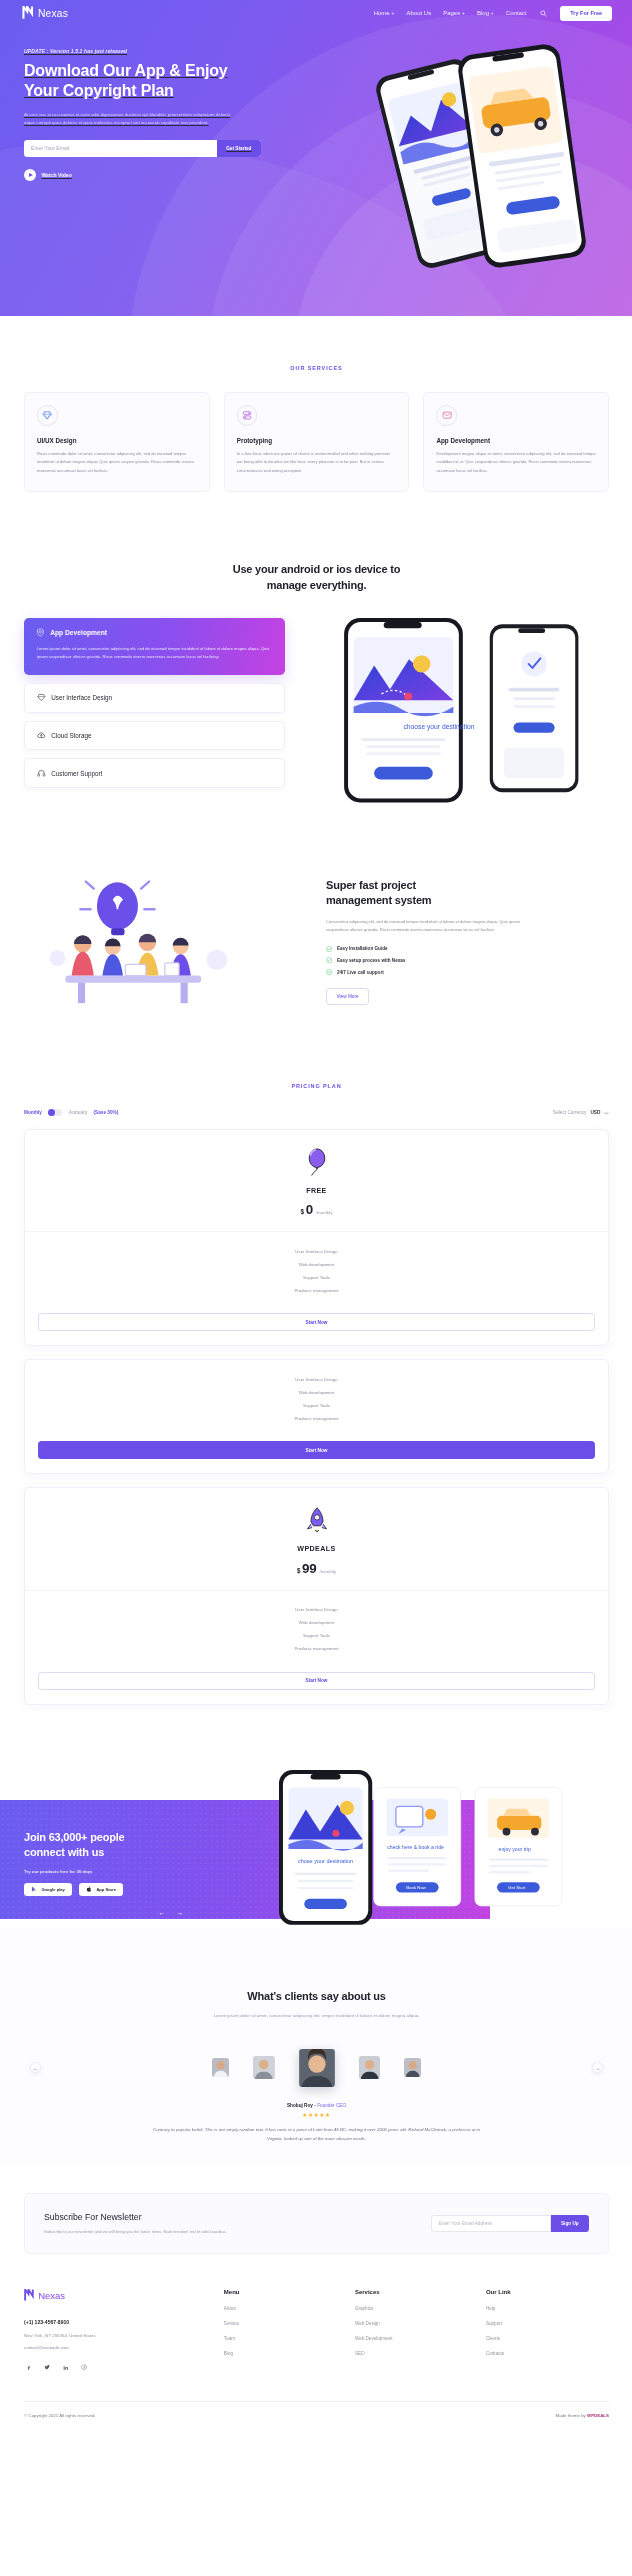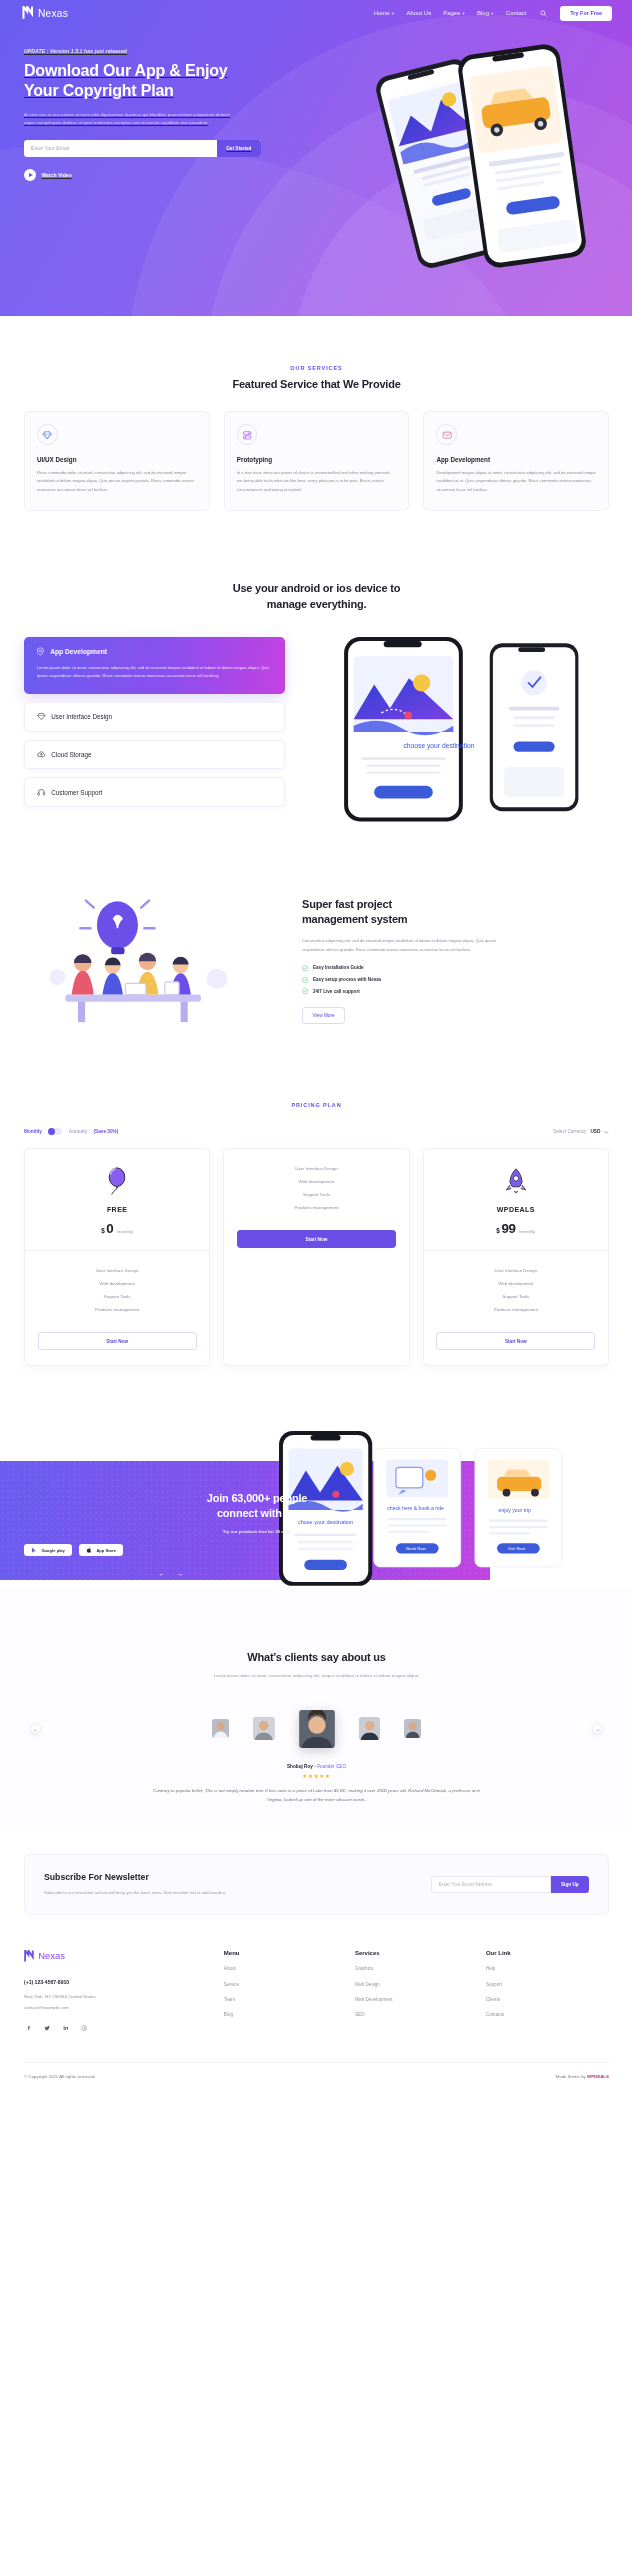--- a/index.html
+++ b/index.html
@@ -104,21 +104,21 @@
   .acc-item {
     background: #fff; border: 0.8px solid #f0eef8; border-radius: 4.7px; margin-top: 8px;
     padding: 9.5px 12px; display: flex; align-items: center; gap: 5.5px;
     box-shadow: 0 1.6px 5.5px rgba(80,60,160,0.04);
   }
   .acc-item-title { font-size: 6.3px; color: #2a2a36; }
   .appdev-phones { flex: 1; height: 182px; position: relative; }
 
   
   .pm { padding-top: 65px; }
-  .pm-grid { display: flex; gap: 9px; padding: 0 24px; align-items: center; }
+  .pm-grid { display: flex; gap: 33px; padding: 0 24px; align-items: center; }
   .pm-illus { width: 269px; height: 150px; }
   .pm-right { flex: 1; padding-top: 3.2px; }
   .pm-title { font-size: 11px; font-weight: bold; line-height: 1.4; color: #22222d; letter-spacing: -0.2px; }
   .pm-text { font-size: 4.1px; line-height: 2.0; color: #8d8b9c; margin-top: 9.5px; width: 214px; }
   .pm-list { margin-top: 11px; display: flex; flex-direction: column; gap: 5.5px; }
   .pm-li { display: flex; align-items: center; gap: 4.7px; font-size: 4.6px; font-weight: bold; color: #32323d; }
   .chk { width: 6.3px; height: 6.3px; }
   .view-more {
     margin-top: 12.7px; background: #fff; border: 0.8px solid #ded9f4; color: #5b45e0;
     font-size: 4.7px; padding: 4.7px 9.5px; border-radius: 3.2px; font-family: "Liberation Sans", sans-serif;
@@ -131,21 +131,21 @@
     padding: 0 24px; margin-top: 20.6px;
   }
   .toggle-wrap { display: flex; align-items: center; gap: 6.3px; }
   .t-label { font-size: 4.7px; font-weight: bold; color: #6b4ee8; }
   .t-label.off { color: #b1afc0; }
   .switch { width: 14.2px; height: 7.1px; background: #eceaf6; border-radius: 7.1px; position: relative; }
   .knob { position: absolute; width: 7.1px; height: 7.1px; border-radius: 50%; background: #6b4ee8; left: 0; top: 0; }
   .save { font-size: 4.7px; font-weight: bold; color: #6b4ee8; }
   .currency { display: flex; align-items: center; gap: 4px; font-size: 4.7px; color: #9c9aad; }
   .currency b { color: #33333f; }
-  .plans { display: flex; gap: 13px; padding: 0 24px; margin-top: 12.7px; }
+  .plans { display: flex; gap: 13px; padding: 0 24px; margin-top: 12.7px; flex-direction: column; }
   .plan {
     flex: 1; background: #fff; border: 0.8px solid #f0eef8; border-radius: 5.5px; overflow: hidden;
     box-shadow: 0 2.4px 11px rgba(90,70,170,0.05);
   }
   .plan-top { padding: 16px 0 14.2px 0; text-align: center; border-bottom: 0.8px solid #f3f2f9; }
   .plan-ico { height: 33px; display: flex; align-items: center; justify-content: center; }
   .plan-name { font-size: 7.1px; font-weight: bold; letter-spacing: 0.4px; margin-top: 8px; color: #22222d; }
   .plan-price { margin-top: 7.1px; display: flex; align-items: baseline; justify-content: center; gap: 1.6px; }
   .cur { font-size: 6.3px; font-weight: bold; color: #22222d; }
   .amt { font-size: 13.4px; font-weight: bold; color: #22222d; letter-spacing: -0.4px; }
@@ -154,21 +154,21 @@
   .feat { font-size: 4.4px; color: #8d8b9c; padding: 4px 0; }
   .plan-btn-wrap { padding: 4.7px 12.7px 14.2px 12.7px; }
   .plan-btn {
     width: 100%; padding: 5.5px 0; border-radius: 3.2px; font-size: 4.7px; font-weight: bold;
     border: 0.8px solid #ded9f4; background: #fff; color: #5b45e0;
     font-family: "Liberation Sans", sans-serif;
   }
   .plan-btn.primary { background: #6b4ee8; color: #fff; border-color: #6b4ee8; }
 
   
-  .join { margin-top: 65px; position: relative; height: 158px; text-align: center; }
+  .join { margin-top: 65px; position: relative; height: 158px; }
   .join-band {
     position: absolute; left: 0; top: 30px; width: 490px; height: 119px;
     background: linear-gradient(100deg, #6a5df0 0%, #8450ee 50%, #c243e2 100%);
     overflow: hidden;
   }
   .dots {
     position: absolute; inset: 0;
     background-image: radial-gradient(rgba(255,255,255,0.25) 0.6px, transparent 0.7px);
     background-size: 5.5px 5.5px; opacity: .55;
   }
@@ -206,21 +206,21 @@
     text-align: center; font-size: 4.4px; font-style: italic; color: #6e6c7d;
     line-height: 2.0; margin: 8px auto 0; width: 332px;
   }
 
   
   .news-wrap { padding: 28.5px 24px 0 24px; }
   .news {
     background: #fafaff; border: 0.8px solid #f1f0f8; border-radius: 5.5px;
     padding: 17.4px 19px; display: flex; align-items: center; justify-content: space-between;
   }
-  .news-title { font-size: 8.7px; font-weight: bold; color: #22222d; }
+  .news-title { font-size: 8.7px; font-weight: normal; color: #22222d; }
   .news-text { font-size: 4.1px; color: #9b99aa; line-height: 1.95; margin-top: 6.3px; width: 190px; }
   .news-form { display: flex; align-items: center; }
   .news-form input {
     width: 120px; height: 16.6px; border: 0.8px solid #e8e6f2; border-radius: 3.2px 0 0 3.2px;
     padding: 0 7.1px; font-size: 4.7px; outline: none; background: #fff; color: #2b2b35;
     font-family: "Liberation Sans", sans-serif;
   }
   .news-form input::placeholder { color: #b4b2c2; }
   .signup {
     height: 16.6px; padding: 0 10.3px; background: #6b4ee8; color: #fff; border: none;
@@ -361,21 +361,20 @@
           <rect x="158" y="191" width="60" height="4" rx="2" fill="#f0f1f8"></rect>
           <rect x="166" y="212" width="68" height="16" rx="8" fill="#3b5bdb"></rect>
           <rect x="150" y="244" width="100" height="30" rx="7" fill="#f5f6fc"></rect>
         </g>
       </svg>
     </div>
   </section>
 
   <section class="services">
     <div class="eyebrow">OUR SERVICES</div>
-    <h2 class="sec-title">Featured Service that We Provide</h2>
     <div class="cards">
 
       <div class="card">
         <div class="card-ico">
           <svg width="10.3" height="10.3" viewBox="0 0 24 24">
               <path d="M6 4h12l4 6-10 11L2 10z" fill="none" stroke="#4f7df5" stroke-width="1.6" stroke-linejoin="round"></path>
               <path d="M2 10h20M8 4l-2 6 6 11M16 4l2 6-6 11" fill="none" stroke="#4f7df5" stroke-width="1.1"></path>
             </svg>
         </div>
         <div class="card-title">UI/UX Design</div>

